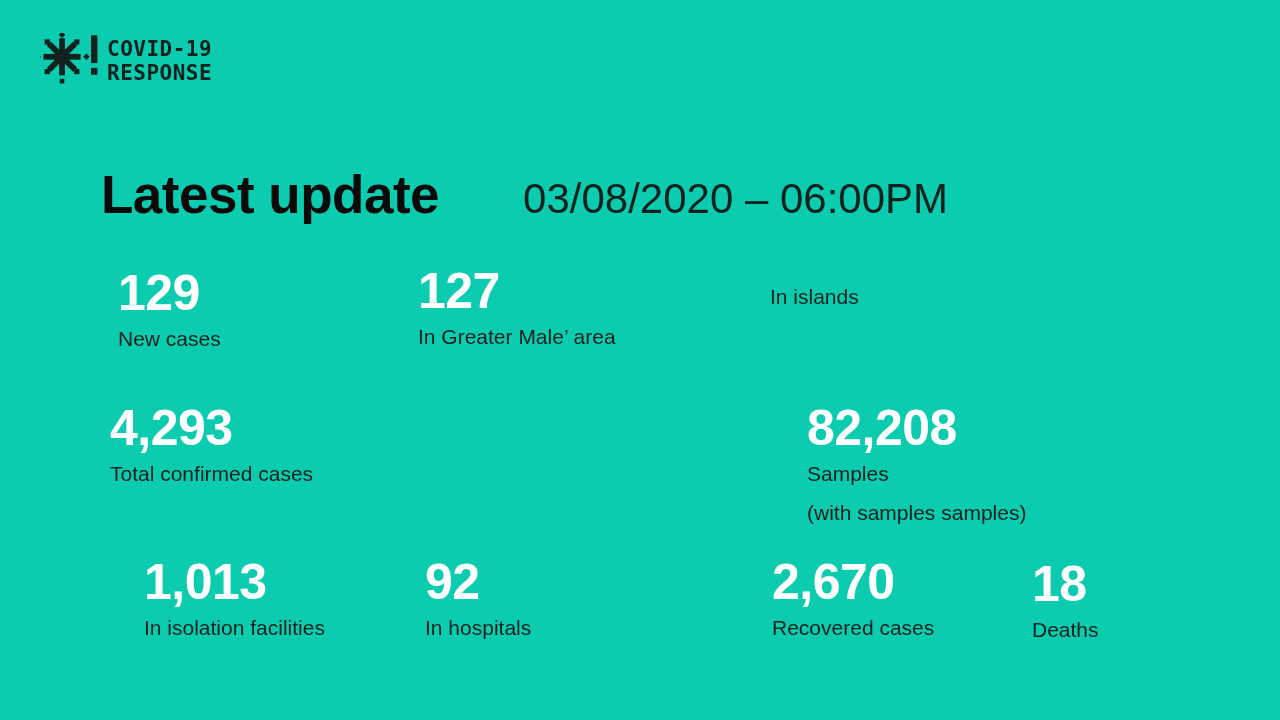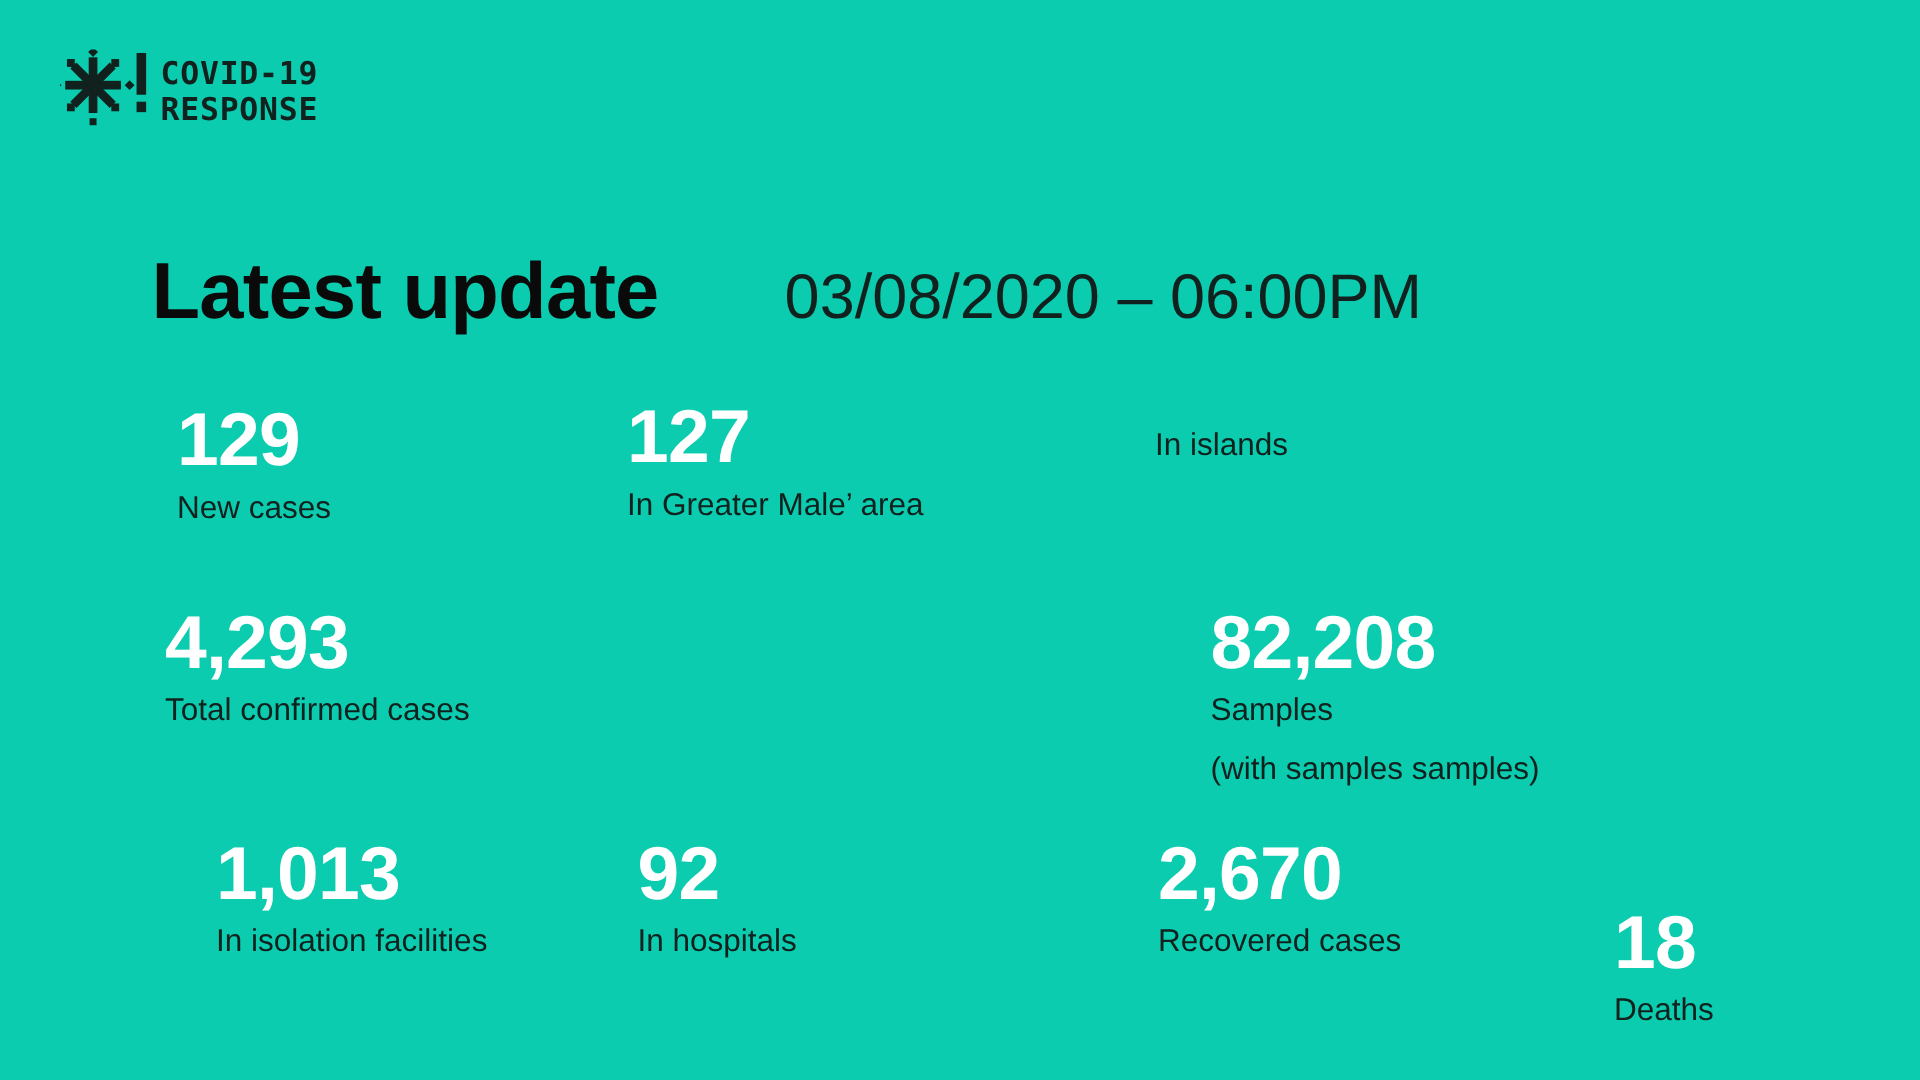--- a/index.html
+++ b/index.html
@@ -110,21 +110,21 @@
   .s-greater-male   { left: 418px; top: 266px; }
   .s-islands        { left: 770px; top: 276px; }
   
   .s-total-confirmed{ left: 110px; top: 403px; }
   .s-active         { left: 421px; top: 401px; }
   .s-samples        { left: 768px; top: 403px; margin-left: 39px; }
   
   .s-isolation      { left: 112px; top: 557px; margin-left: 32px; }
   .s-hospitals      { left: 425px; top: 557px; }
   .s-recovered      { left: 772px; top: 557px; }
-  .s-deaths         { left: 1076px; top: 559px; margin-top: 44px; }
+  .s-deaths         { left: 1032px; top: 559px; }
 </style>
 </head>
 <body>
 
 <div class="slide">
 
   <div class="logo">
     <svg class="logo-mark" viewBox="0 0 100 100" aria-hidden="true">
       <g fill="#10211E">
 

